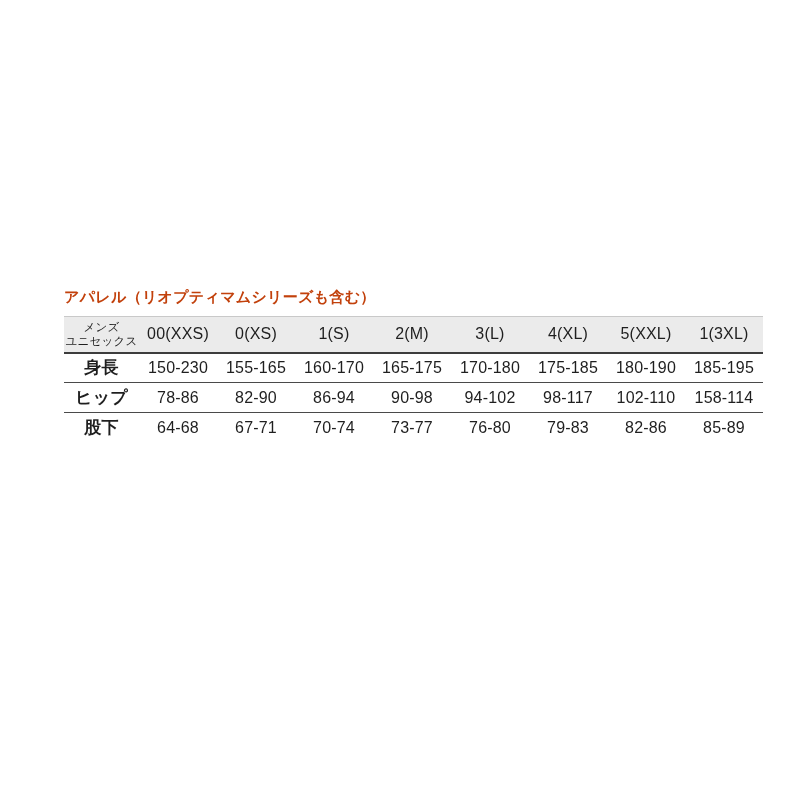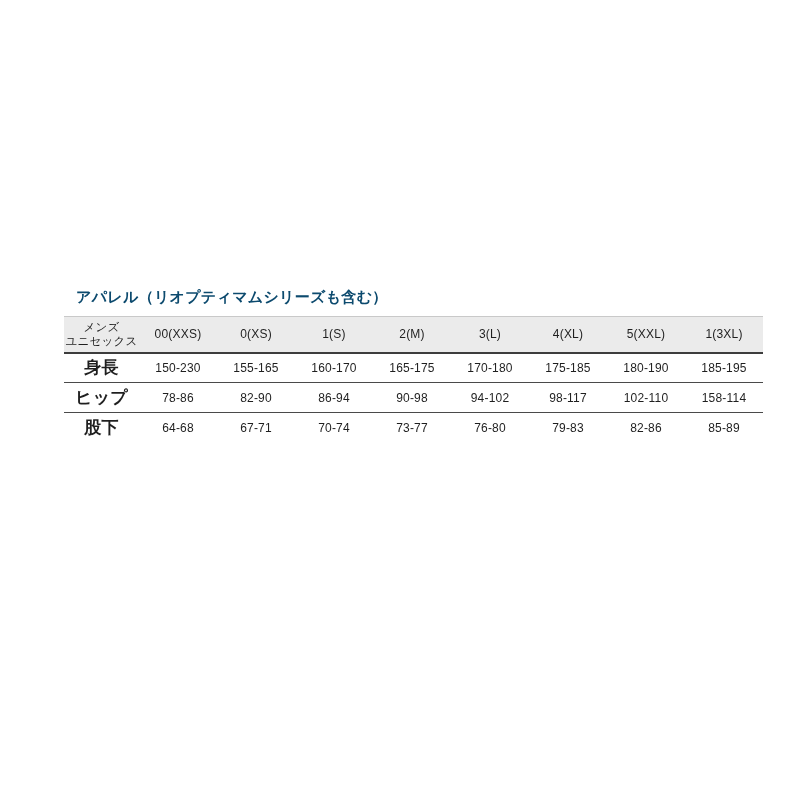--- a/index.html
+++ b/index.html
@@ -18,37 +18,37 @@
     position:relative;
     overflow:hidden;
   }
   .chart-block{
     position:absolute;
     left:64px;
     top:288px;
     width:700px;
   }
   .title{
-    margin:0 0 9px 12px;
+    margin:0 0 9px 0;
     font-size:15px;
     font-weight:700;
-    color:#0c4a6e;
+    color:#c2410c;
     letter-spacing:0.3px;
   }
   table.size-table{
     border-collapse:collapse;
     table-layout:fixed;
     width:699px;
   }
   table.size-table th,
   table.size-table td{
     padding:0;
     text-align:center;
     vertical-align:middle;
-    font-size:12px;
+    font-size:16px;
     font-weight:400;
     color:var(--text);
     letter-spacing:0.2px;
   }
   thead tr{
     height:36px;
   }
   thead th{
     background:var(--header-bg);
     border-top:1px solid var(--border-light);

